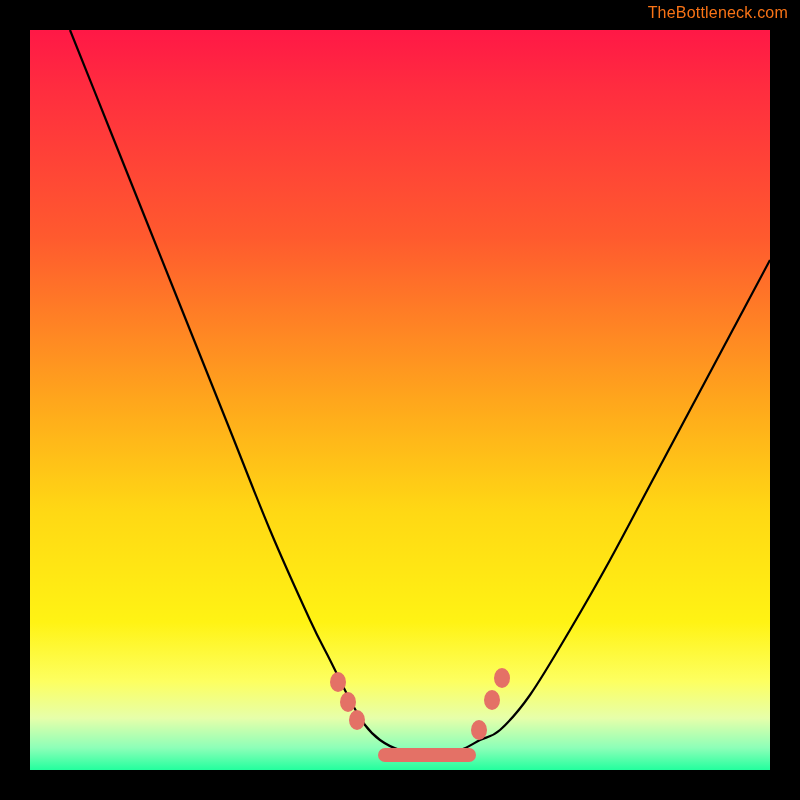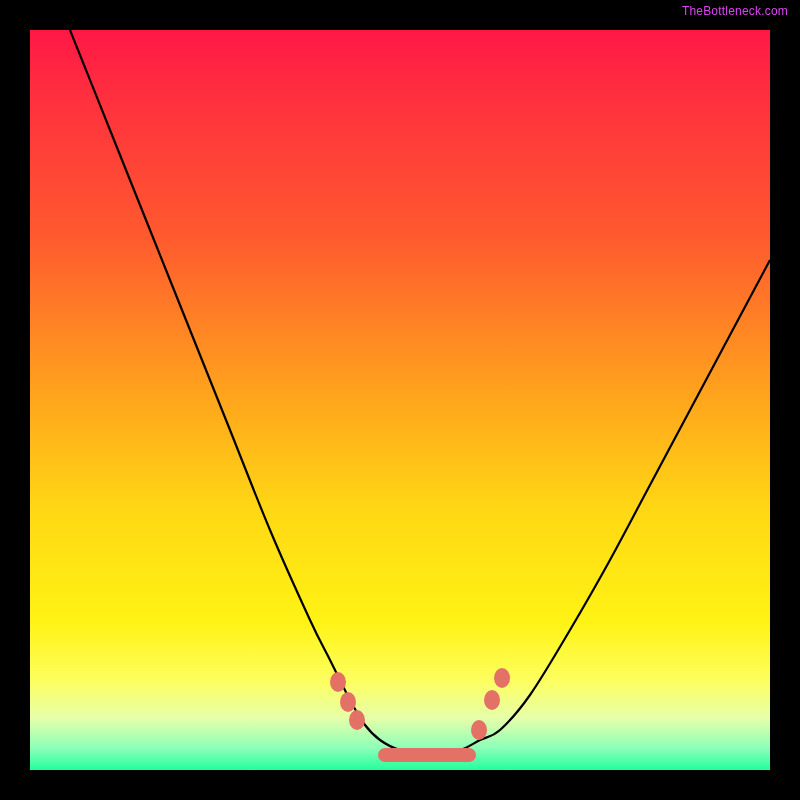--- a/index.html
+++ b/index.html
@@ -58,22 +58,22 @@
   .dot {
     fill: #e47166;
   }
   .sausage {
     fill: #e47166;
   }
   .watermark {
     position: absolute;
     top: 4px;
     right: 12px;
-    color: #d946ef;
-    font-size: 12px;
+    color: #f97316;
+    font-size: 16px;
     font-weight: 400;
     letter-spacing: 0.2px;
   }
 </style>
 </head>
 <body>
 
 <div class="frame">
   <div class="watermark">TheBottleneck.com</div>
 

